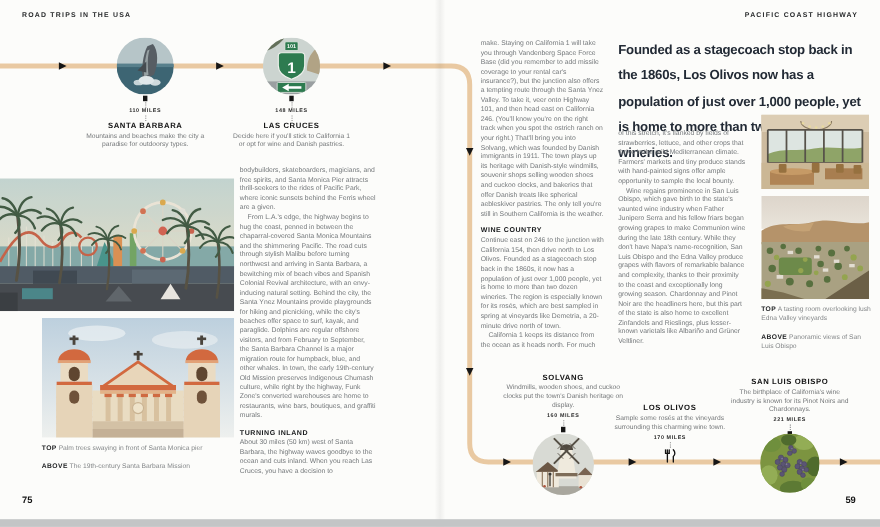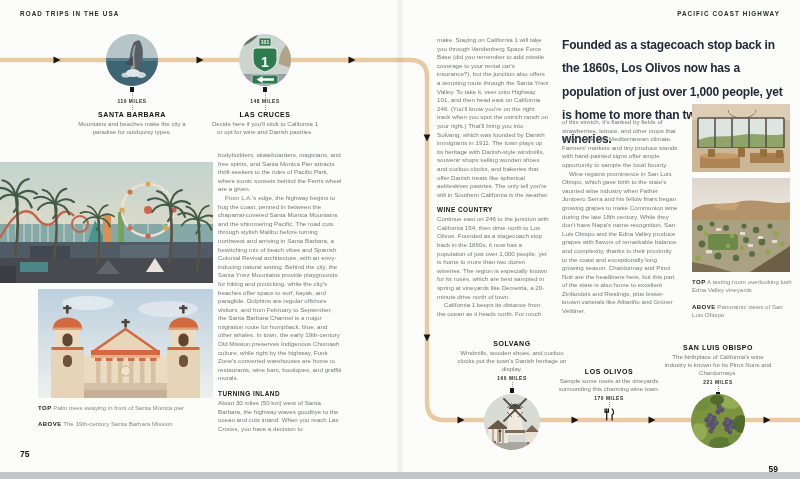--- a/index.html
+++ b/index.html
@@ -461,18 +461,18 @@
         <circle cx="20" cy="23" r=".8"></circle>
           <circle cx="24" cy="28" r=".8"></circle>
           <circle cx="37" cy="27" r=".8"></circle>
         <circle cx="39" cy="33" r=".8"></circle>
           <circle cx="29" cy="14" r=".7"></circle>
       </g>
     </svg>
   </div>
 
   <div class="abs pagenum" style="left:20px;top:449px">75</div>
-  <div class="abs pagenum" style="right:22px;top:464px;text-align:left">59</div>
+  <div class="abs pagenum" style="right:22px;top:449px;text-align:left">59</div>
 
   <div class="abs gutter" style="left:395px;top:0;width:10px;height:479px"></div>
   <div class="abs bottomedge" style="left:0;bottom:0;width:800px;height:7px"></div>
 
 </div>
 
 </body></html>

